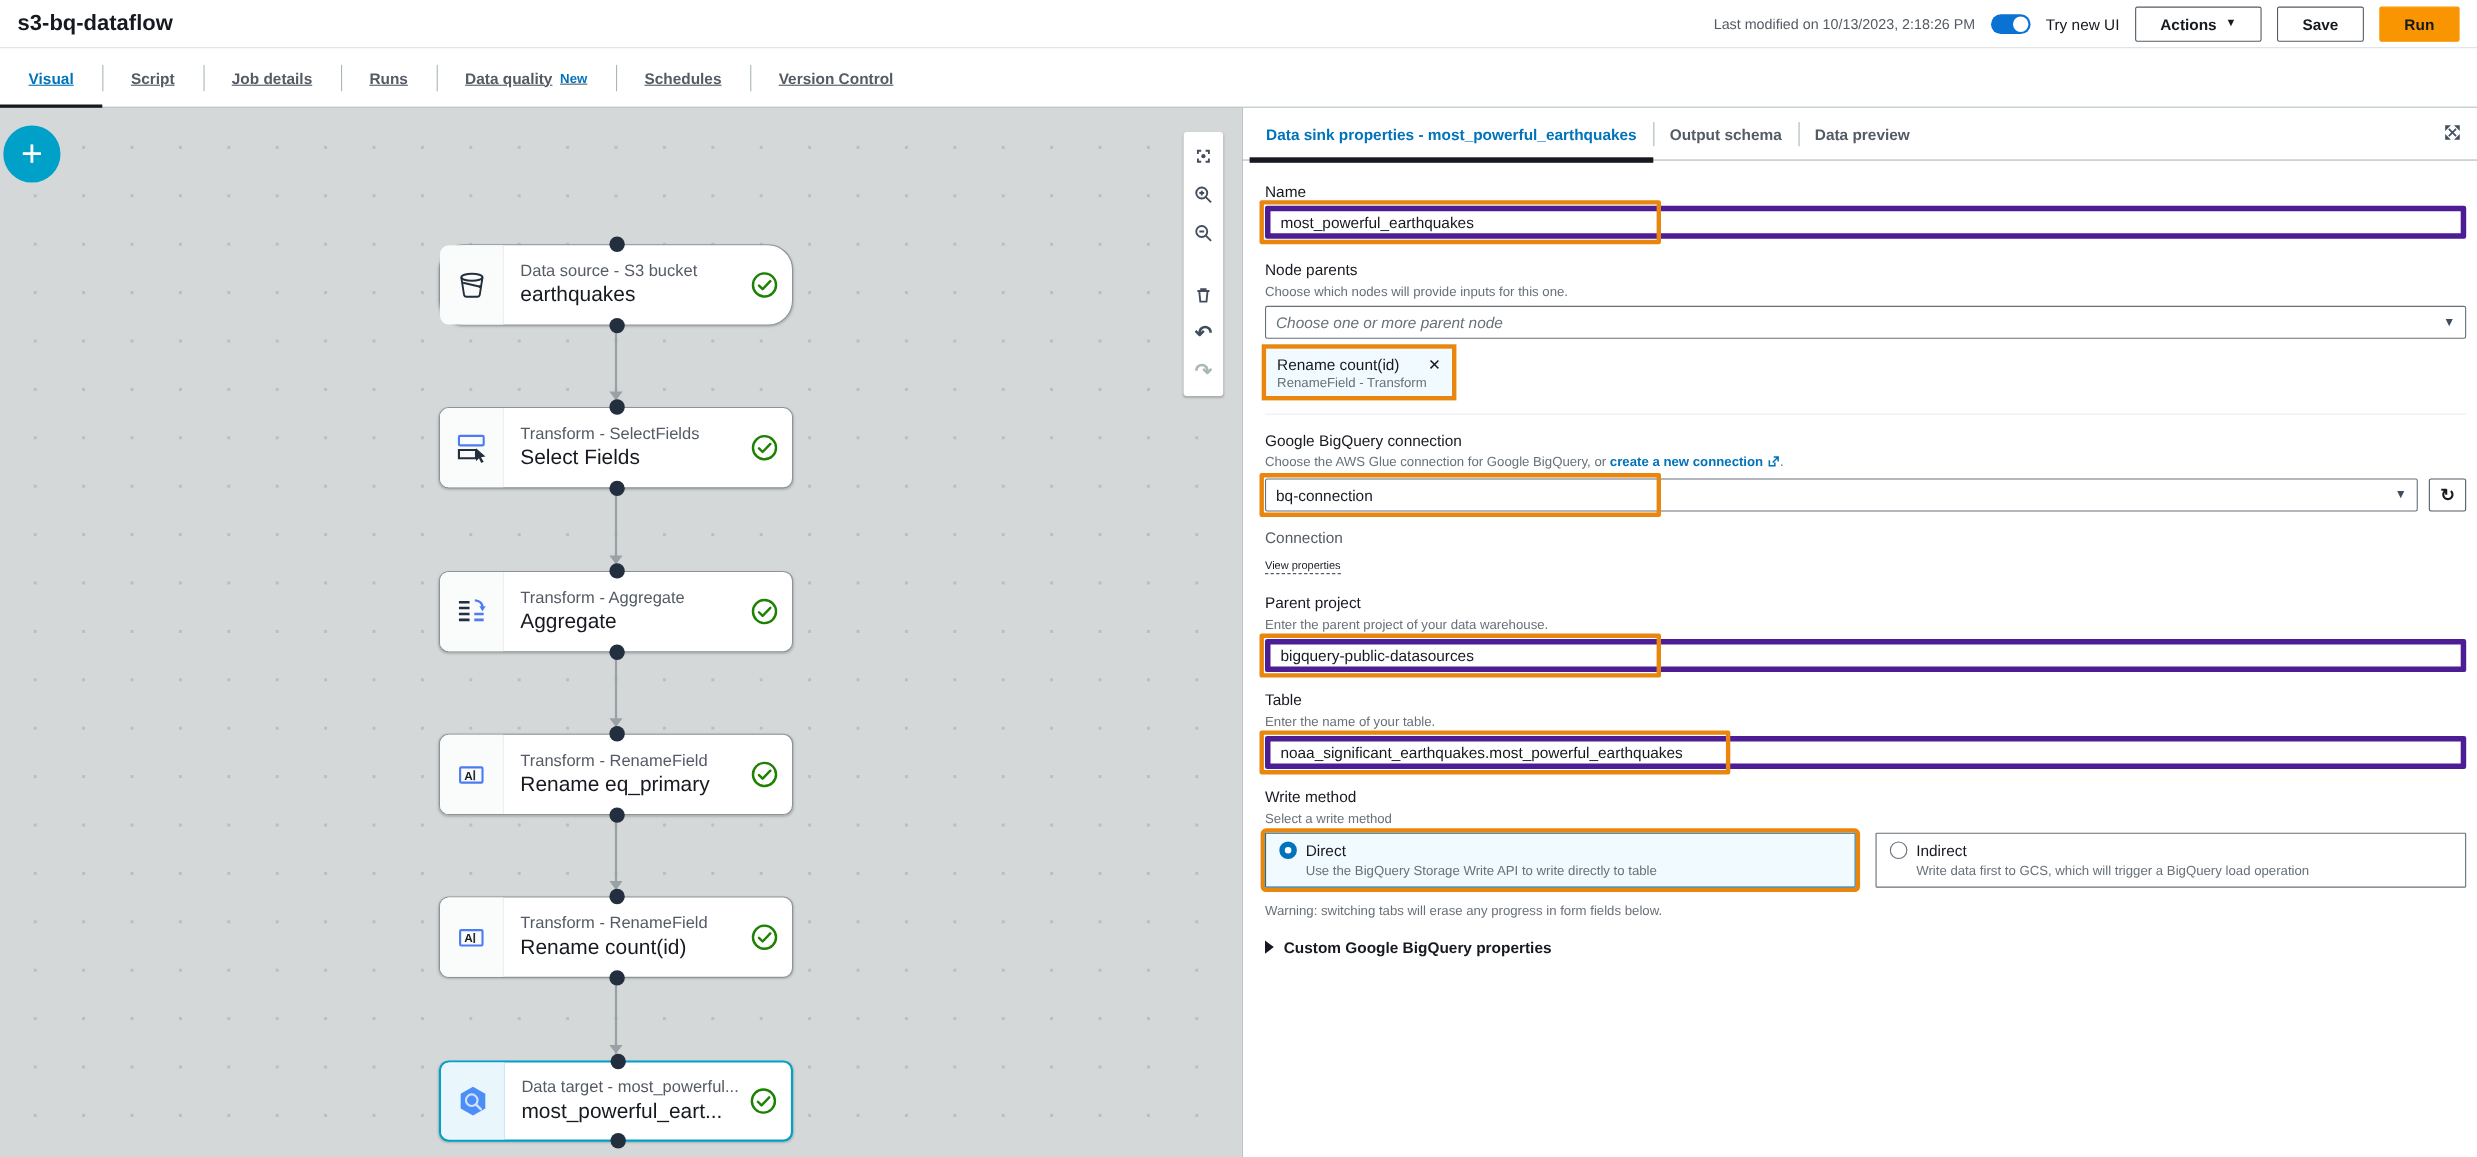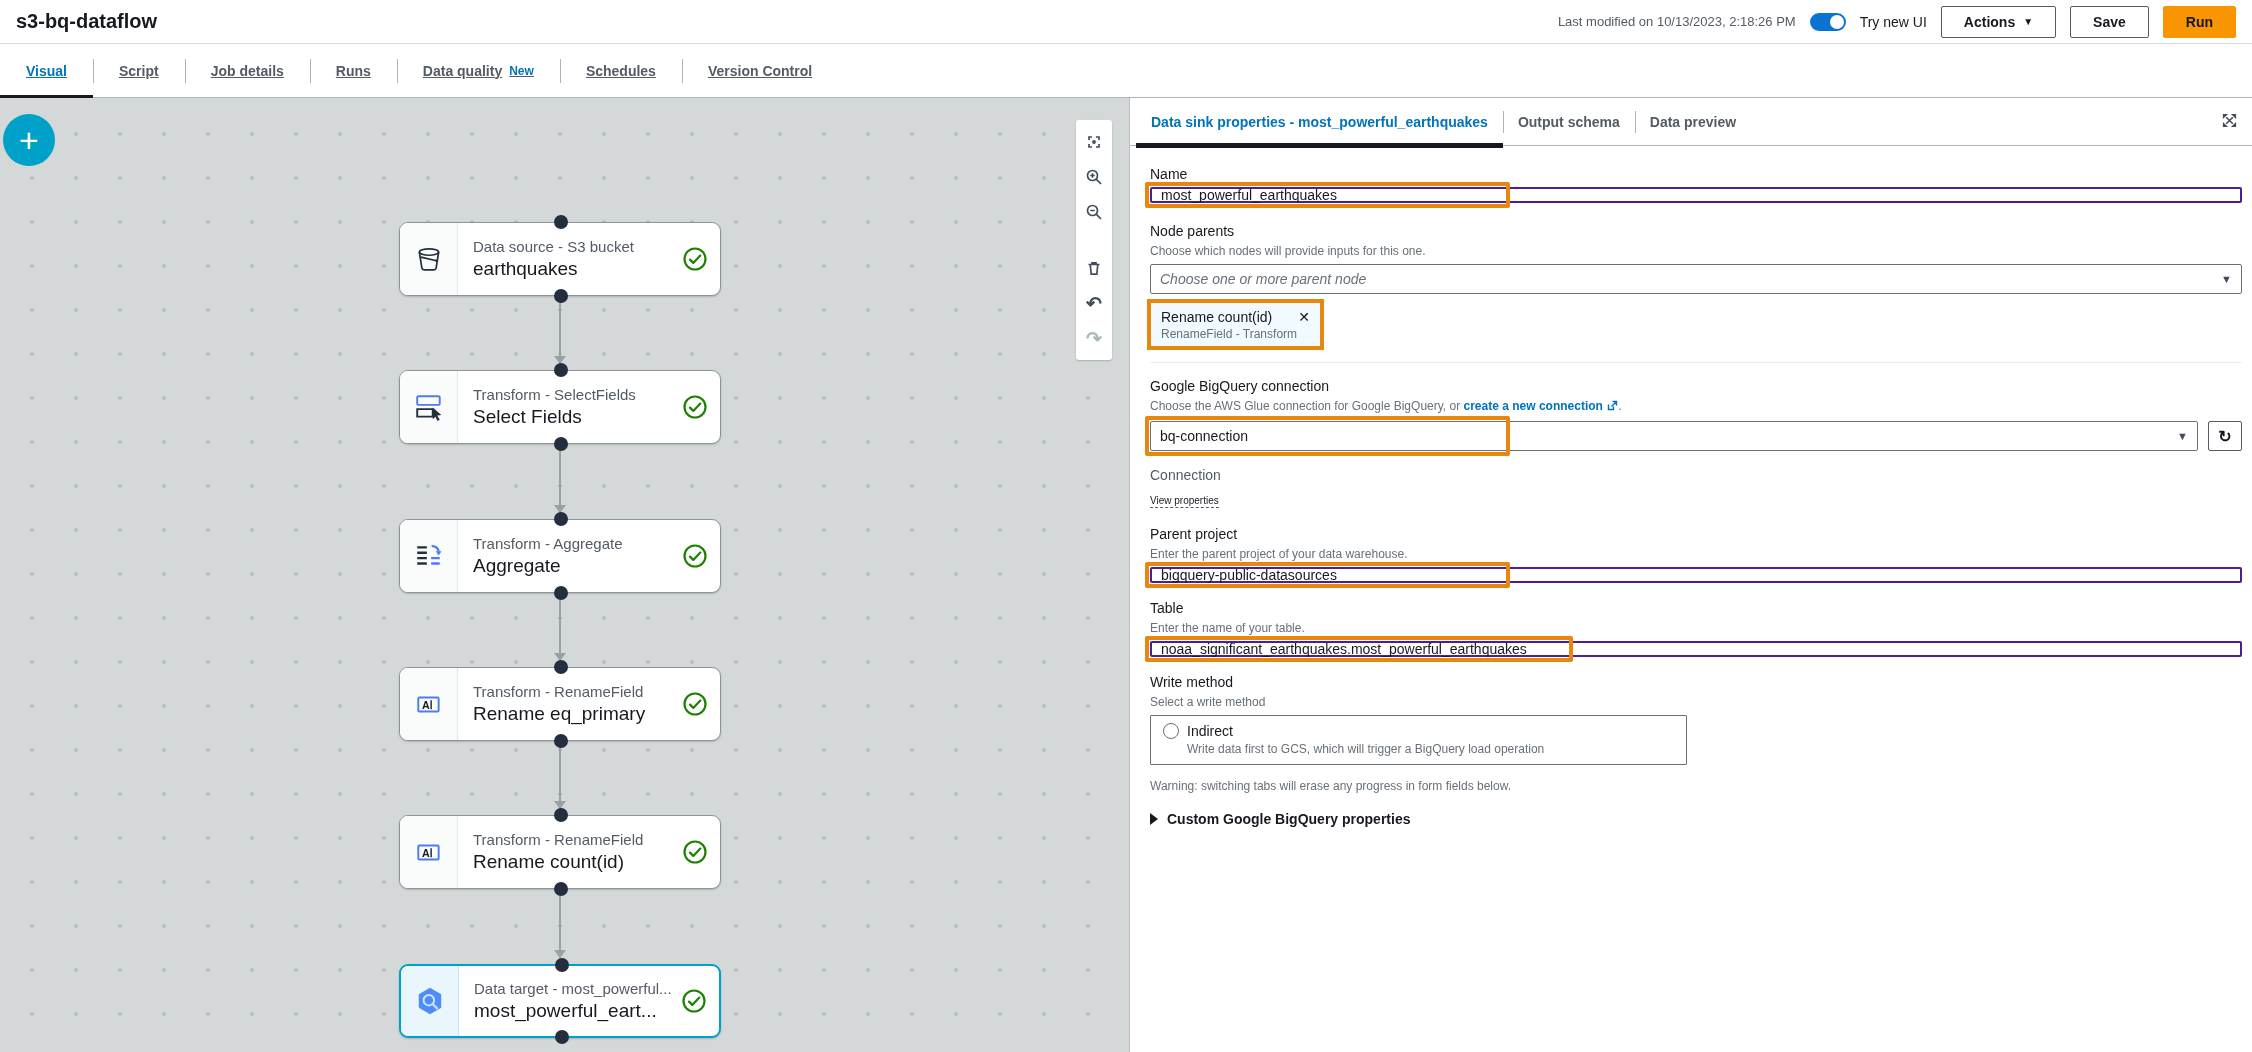--- a/index.html
+++ b/index.html
@@ -68,21 +68,21 @@
   .ptab { display:flex; align-items:center; padding:0 15px; font-size:14px; font-weight:700; color:#545b64;
           position:relative; cursor:pointer; white-space:nowrap; }
   .ptab + .ptab::before { content:""; position:absolute; left:0; top:13px; height:22px; width:1px; background:#aab7b8; }
   .ptab.active { color:#0073bb; }
   .ptab.active::after { content:""; position:absolute; left:0; right:0; bottom:-3px; height:5px; background:#16191f; }
   .panel-expand { position:absolute; right:14px; top:14px; cursor:pointer; }
 
   .panel-body { padding:20px 10px 0 20px; }
   .f-label { font-size:14px; color:#16191f; margin-bottom:5px; }
   .f-desc { font-size:12px; color:#687078; margin-bottom:6px; }
-  .text-input { height:16px; border:2px solid #4c1d95; border-radius:2px; background:#fff; display:flex;
+  .text-input { height:30px; border:5px solid #4c1d95; border-radius:2px; background:#fff; display:flex;
                 align-items:center; padding:0 9px; font-size:14px; color:#16191f; }
   .select-box { height:30px; border:1px solid #687078; border-radius:2px; background:#fff; display:flex;
                 align-items:center; padding:0 9px; font-size:14px; color:#16191f; cursor:pointer; }
   .select-box .caret { margin-left:auto; font-size:11px; color:#414d5c; }
   .placeholder { font-style:italic; color:#687078; }
   .rel { position:relative; }
   .hl-box { position:absolute; left:-5px; top:-5px; bottom:-5px; border:4px solid #e8860e; border-radius:2px;
             pointer-events:none; }
   .section-divider { border:none; border-top:1px solid #eaeded; margin:16px 0 15px; }
 
@@ -214,21 +214,21 @@
   <div class="conn-arrow" style="top:258px;"></div>
   <div class="connector" style="top:346px;height:69px;"></div>
   <div class="conn-arrow" style="top:407px;"></div>
   <div class="connector" style="top:495px;height:68px;"></div>
   <div class="conn-arrow" style="top:555px;"></div>
   <div class="connector" style="top:643px;height:68px;"></div>
   <div class="conn-arrow" style="top:703px;"></div>
   <div class="connector" style="top:791px;height:69px;"></div>
   <div class="conn-arrow" style="top:852px;"></div>
 
-  <div class="node-card" style="top:124px;">
+  <div class="node-card" style="top:124px;border-radius:23px;">
     <div class="port top"></div>
     <div class="node-icon-box">
       <svg class="icon" width="30" height="30" viewBox="0 0 28 28" fill="none" stroke="#232f3e" stroke-width="1.6">
         <ellipse cx="14" cy="7.5" rx="9" ry="3"></ellipse>
         <path d="M5,7.5 L7.3,22.2 a2.3,2.3 0 0 0 2.2,1.9 h9 a2.3,2.3 0 0 0 2.2,-1.9 L23,7.5"></path>
         <path d="M6.5,12.2 l14.5,3.4"></path>
           <circle cx="21" cy="15.6" r="1.2" fill="#232f3e" stroke="none"></circle>
       </svg>
     </div>
     <div class="node-body">
@@ -448,20 +448,27 @@
       <div class="text-input">
           <span>noaa_significant_earthquakes.most_powerful_earthquakes</span>
         </div>
       <div class="hl-box" style="width:428px;"></div>
     </div>
 
     
     <div class="f-label" style="margin-top:17px;">Write method</div>
     <div class="f-desc">Select a write method</div>
     <div class="tiles">
+      <div class="tile selected">
+        <div class="tile-head">
+          <span class="radio on"></span>
+          <span class="tile-title">Direct</span>
+        </div>
+        <div class="tile-desc">Use the BigQuery Storage Write API to write directly to table</div>
+      </div>
       <div class="tile">
         <div class="tile-head">
           <span class="radio off"></span>
           <span class="tile-title">Indirect</span>
         </div>
         <div class="tile-desc">Write data first to GCS, which will trigger a BigQuery load operation</div>
       </div>
     </div>
 
     <div class="warning">Warning: switching tabs will erase any progress in form fields below.</div>

